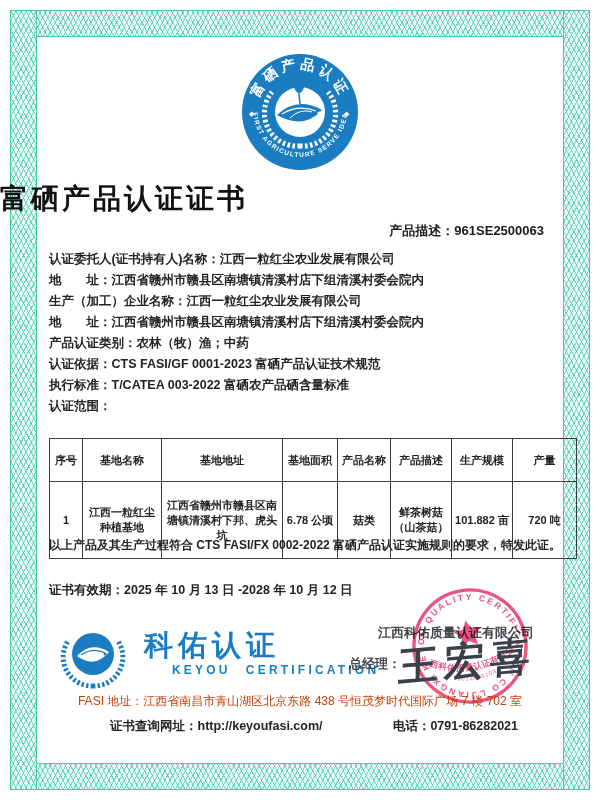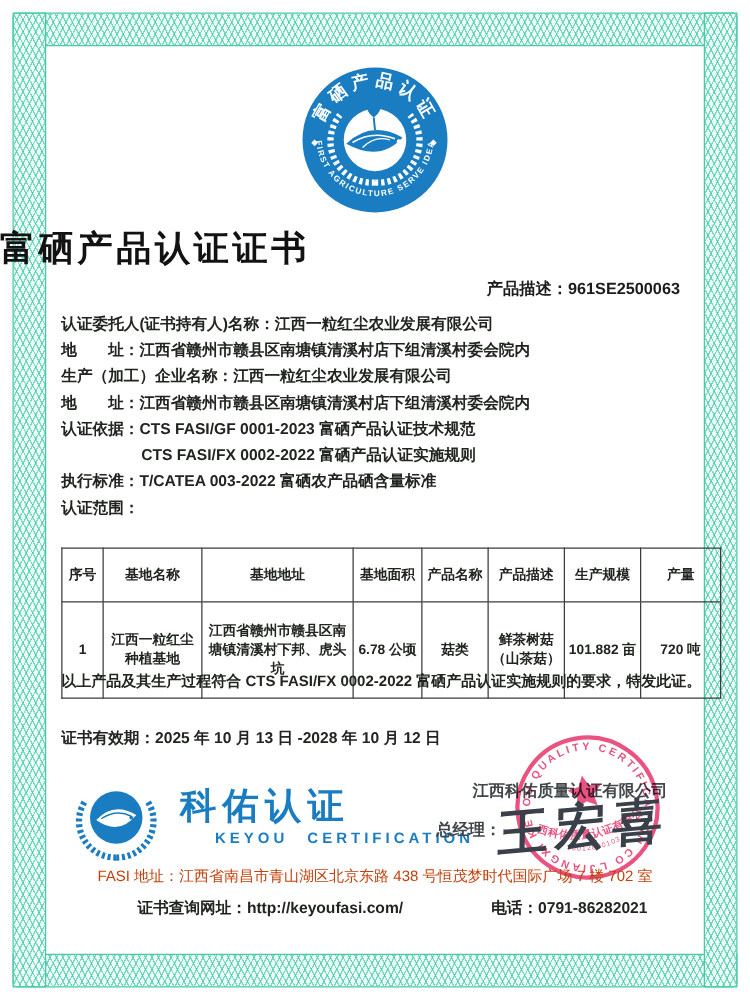--- a/index.html
+++ b/index.html
@@ -104,22 +104,22 @@
 
   <div class="title">富硒产品认证证书</div>
 
   <div class="certno"><span>产品描述：</span><span>961SE2500063</span></div>
 
   <div class="info">
     <div class="iline"><span>认证委托人(证书持有人)名称：</span><span>江西一粒红尘农业发展有限公司</span></div>
     <div class="iline"><span>地　　址：</span><span>江西省赣州市赣县区南塘镇清溪村店下组清溪村委会院内</span></div>
     <div class="iline"><span>生产（加工）企业名称：</span><span>江西一粒红尘农业发展有限公司</span></div>
     <div class="iline"><span>地　　址：</span><span>江西省赣州市赣县区南塘镇清溪村店下组清溪村委会院内</span></div>
+    <div class="iline"><span>产品认证类别：</span><span>农林（牧）渔；中药</span></div>
     <div class="iline"><span>认证依据：</span><span>CTS FASI/GF 0001-2023 富硒产品认证技术规范</span></div>
-    <div class="iline"><span class="cont">CTS FASI/FX 0002-2022 富硒产品认证实施规则</span></div>
     <div class="iline"><span>执行标准：</span><span>T/CATEA 003-2022 富硒农产品硒含量标准</span></div>
     <div class="iline"><span>认证范围：</span></div>
   </div>
 
   <table class="scope-table">
     <tbody>
       <tr class="hrow">
         <td class="c0">序号</td>
         <td class="c1">基地名称</td>
         <td class="c2">基地地址</td>

